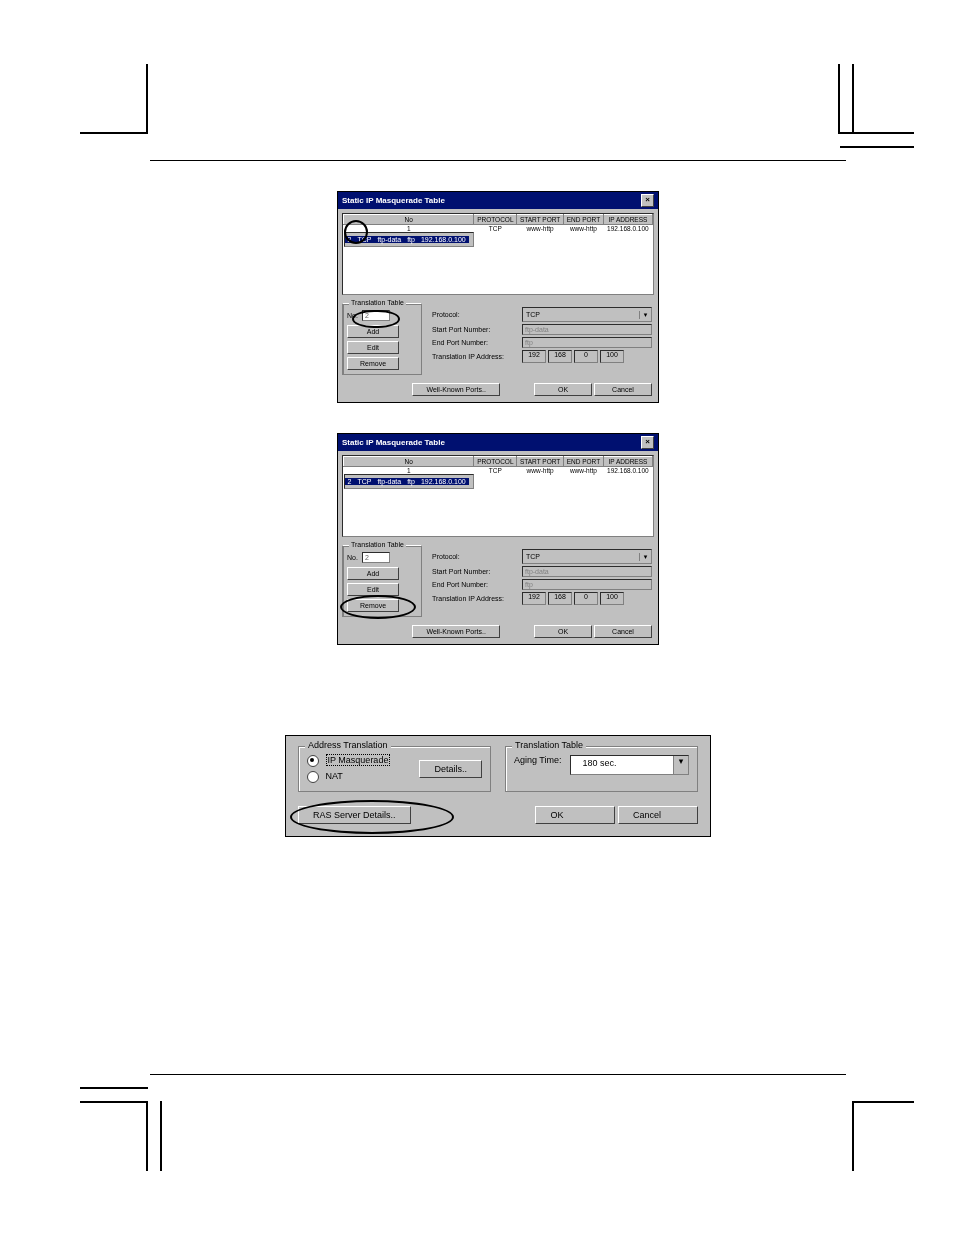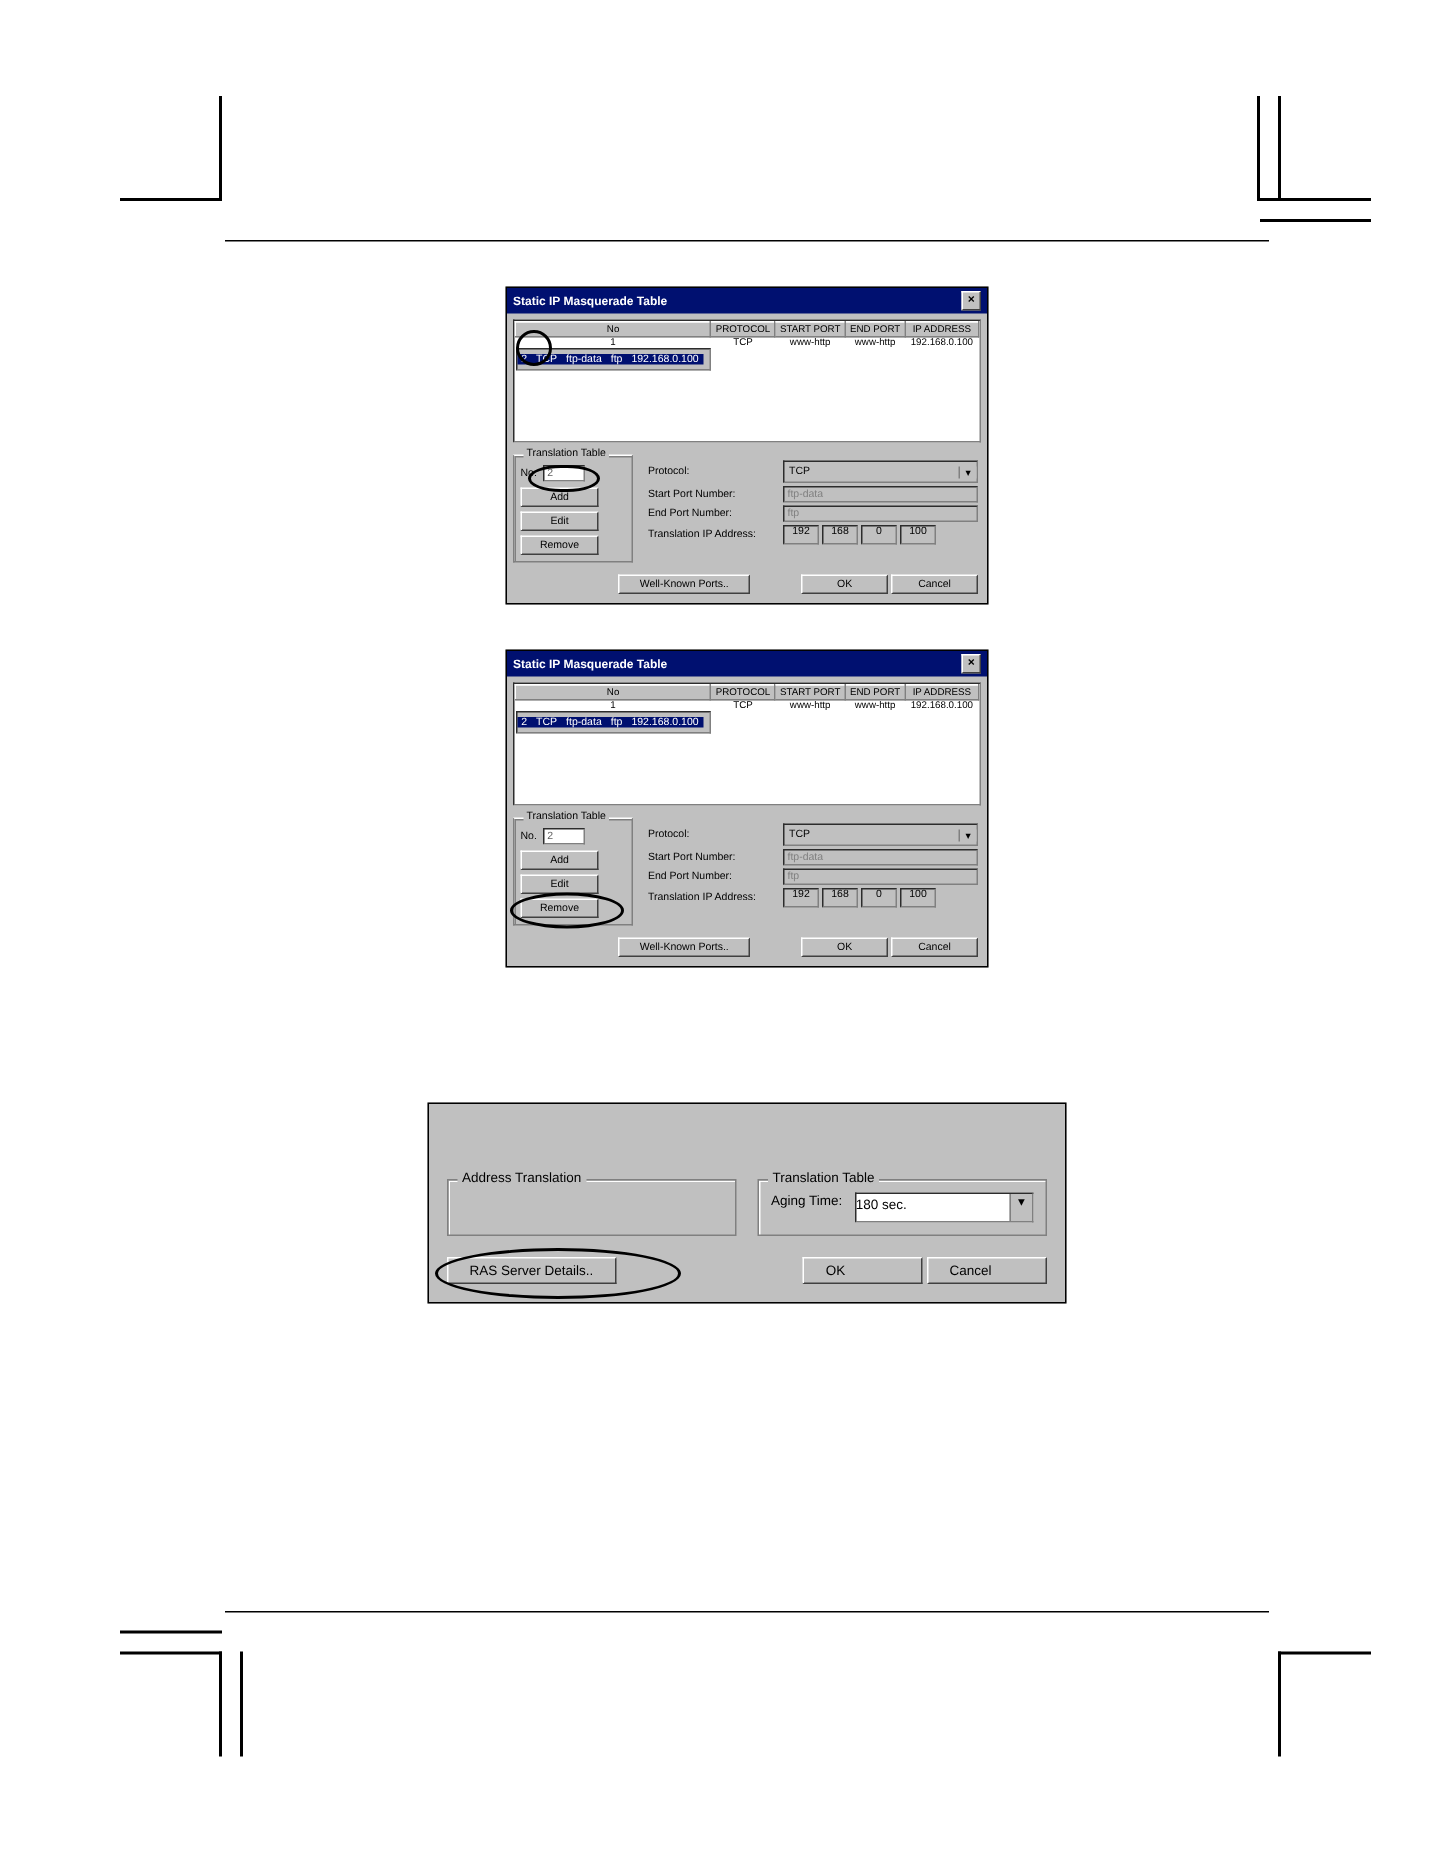--- a/index.html
+++ b/index.html
@@ -355,30 +355,43 @@
     </div>
     <div style="text-align:right; padding:4px 6px 6px 6px;">
       <span class="btn" style="min-width:70px;">Well-Known Ports..</span>
       <span style="display:inline-block; width:30px;"></span>
       <span class="btn" style="min-width:40px;">OK</span>
       <span class="btn" style="min-width:40px;">Cancel</span>
     </div>
   </div>
 
   <div class="bottomdlg">
-    <div style="display:flex; gap:14px;margin-top:40px;">
+    <div style="display:flex; gap:14px;">
       <div class="grp2" style="flex:1; position:relative;">
         <span class="legend">Address Translation</span>
+        <div style="display:flex; align-items:center; justify-content:space-between;">
+          <div>
+            <div style="margin-bottom:4px;">
+              <span class="radio checked"></span>
+              <span class="dotted-focus">IP Masquerade</span>
+            </div>
+            <div>
+              <span class="radio"></span>
+              <span>NAT</span>
+            </div>
+          </div>
+          <span class="btn2">Details..</span>
+        </div>
       </div>
       <div class="grp2" style="flex:1;">
         <span class="legend">Translation Table</span>
         <div style="display:flex; ">
           <span style="margin-right:8px;">Aging Time:</span>
           <div style="display:flex; border:1px inset #808080; background:#fff; height:18px; flex:1;">
-            <span style="flex:1; padding:2px 0; font-size:9px;">180 sec.</span>
+            <span style="flex:1; padding:2px 12px; font-size:9px;">180 sec.</span>
             <span style="width:14px; background:#c0c0c0; border-left:1px solid #808080; text-align:center; font-size:9px;">▾</span>
           </div>
         </div>
       </div>
     </div>
     <div style="display:flex; justify-content:space-between; margin-top:14px; position:relative;">
       <span class="btn2">RAS Server Details..</span>
       <div>
         <span class="btn2" style="min-width:50px;">OK</span>
         <span class="btn2" style="min-width:50px;">Cancel</span>

